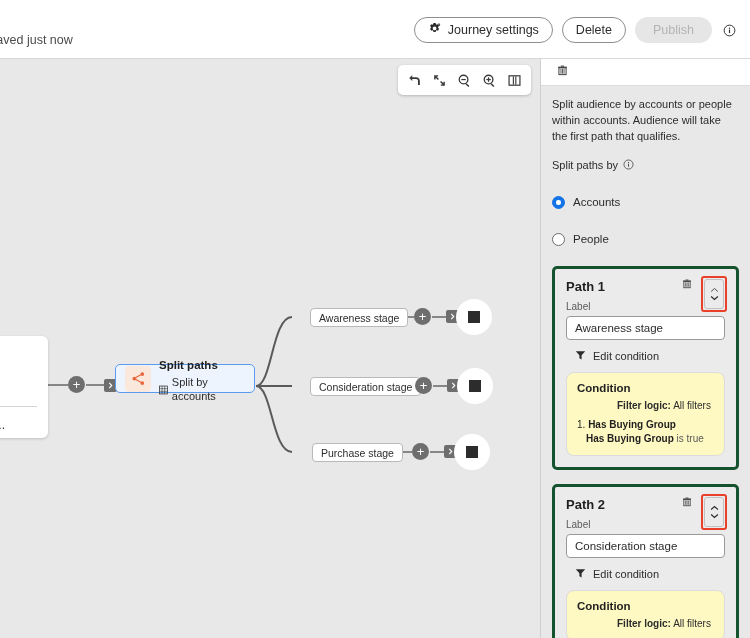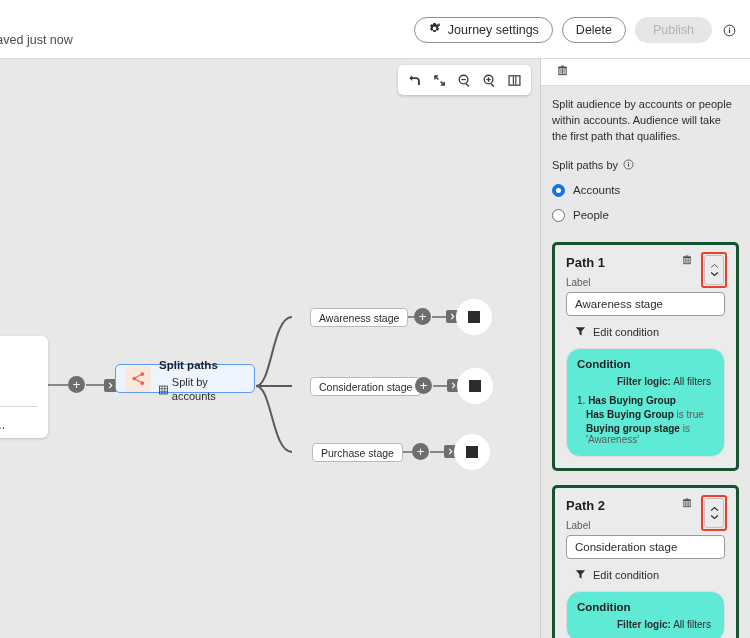--- a/index.html
+++ b/index.html
@@ -134,21 +134,21 @@
     justify-content: center; cursor: pointer; border-radius: 3px; border: none;
     background: transparent;
   }
   .panel-body { padding: 11px 11px 0 11px; }
   .panel-desc { font-size: 11px; color: #2c2c2c; line-height: 1.45; }
   .field-label-row {
     display: flex; align-items: center; gap: 5px; margin-top: 14px;
     font-size: 11px; color: #2c2c2c;
   }
   .radio-row {
-    display: flex; align-items: center; gap: 8px; margin-top: 12px;
+    display: flex; align-items: center; gap: 8px; margin-top: 24px;
     font-size: 11.5px; color: #2c2c2c; cursor: pointer;
   }
   .radio {
     width: 13px; height: 13px; border-radius: 50%;
     border: 1.6px solid #6e6e6e; background: #ffffff; flex: none;
     display: flex; align-items: center; justify-content: center;
   }
   .radio.on { border-color: #1473e6; background: #1473e6; }
   .radio.on::after { content: ""; width: 4.5px; height: 4.5px; border-radius: 50%; background: #ffffff; }
 
@@ -179,22 +179,22 @@
     background: #ffffff; border: 1px solid #9a9a9a; border-radius: 4px;
     font-family: "Liberation Sans", sans-serif; font-size: 11.5px;
     color: #2c2c2c; padding: 0 8px;
   }
   .edit-cond {
     display: flex; align-items: flex-start; gap: 7px; margin: 10px 0 0 9px;
     font-size: 11px; color: #2c2c2c; cursor: pointer; background: none; border: none;
     font-family: Liberation Sans, sans-serif;
   }
   .cond-box {
-    margin-top: 9px; background: #5eead4; border: 1px solid #dcdcdc;
-    border-radius: 14px; padding: 9px 10px 11px 10px;
+    margin-top: 9px; background: #fef9c3; border: 1px solid #dcdcdc;
+    border-radius: 8px; padding: 9px 10px 11px 10px;
   }
   .cond-title { font-size: 11.5px; font-weight: bold; color: #1f1f1f; }
   .cond-logic { font-size: 10px; color: #2c2c2c; margin-top: 6px; }
   .cond-logic b { font-weight: bold; padding-left: 40px; }
   .cond-list { margin-top: 8px; font-size: 10px; }
   .cond-item-h { color: #1f1f1f; font-weight: bold; }
   .cond-item-h .num { font-weight: normal; }
   .cond-line { margin-top: 3px; padding-left: 9px; color: #5a5a5a; }
   .cond-line b { color: #1f1f1f; font-weight: bold; }
 </style>
@@ -446,25 +446,20 @@
         <div class="cond-list">
           <div class="cond-item-h">
             <span class="num">1.</span>
             <span>Has Buying Group</span>
           </div>
           <div class="cond-line">
             <b>Has Buying Group</b>
             <span>is</span>
             <span>true</span>
           </div>
-          <div class="cond-line">
-            <b>Buying group stage</b>
-            <span>is</span>
-            <span>'Awareness'</span>
-          </div>
         </div>
       </div>
     </div>
 
     <div class="path-card">
       <div class="path-head">
         <span class="path-title">Path 2</span>
       </div>
       <div class="path-head-actions">
         <button class="icon-btn">

